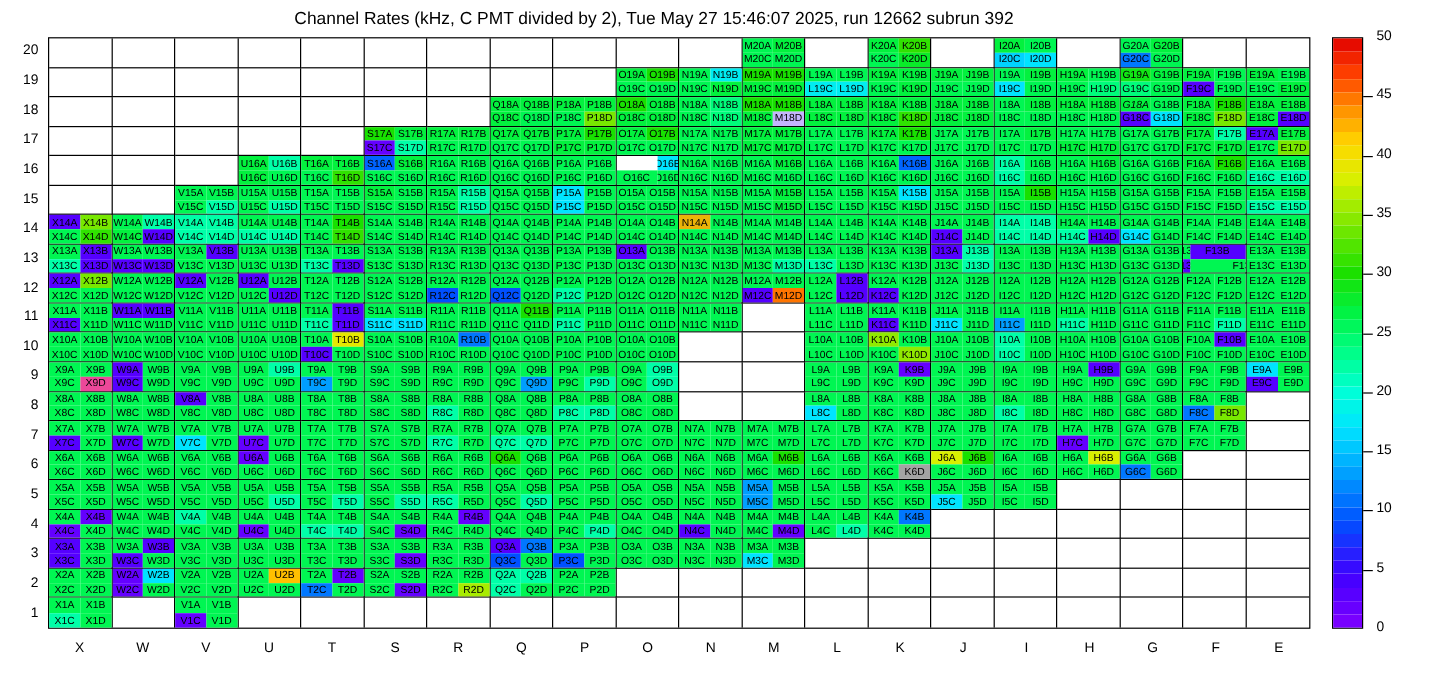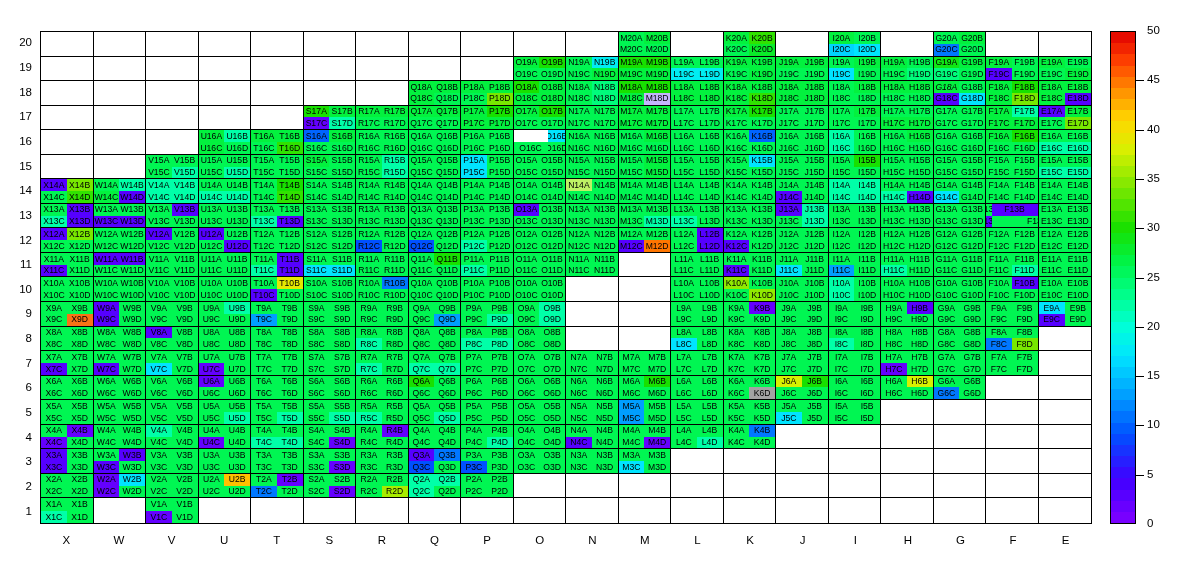--- a/index.html
+++ b/index.html
@@ -38,20 +38,21 @@
         flex-direction:column-reverse;}
   #cbar div{flex:1 1 0;}
   .ctick{position:absolute;left:1136px;width:8px;height:1px;background:#000;}
   .clab{position:absolute;left:1147px;font-size:11.5px;color:#000;}
 </style>
 </head>
 <body>
 
 <div id="root">
 
+  <div id="title">Channel Rates (kHz, C PMT divided by 2), Tue May 27 15:46:07 2025, run 12662 subrun 392</div>
 
   <div id="plot">
     <div id="grid">
         <div class="cell"></div>
         <div class="cell"></div>
         <div class="cell"></div>
         <div class="cell"></div>
         <div class="cell"></div>
         <div class="cell"></div>
         <div class="cell"></div>
@@ -1493,21 +1494,21 @@
             <div class="q" style="background: rgb(0, 246, 82);">
               <span>O14C</span>
             </div>
             <div class="q" style="background: rgb(0, 246, 82);">
               <span>O14D</span>
             </div>
           </div>
         </div>
         <div class="cell">
           <div class="quads">
-            <div class="q" style="background: #bef264;">
+            <div class="q" style="background: #eab308;">
               <span>N14A</span>
             </div>
             <div class="q" style="background: rgb(0, 246, 82);">
               <span>N14B</span>
             </div>
             <div class="q" style="background: rgb(0, 246, 82);">
               <span>N14C</span>
             </div>
             <div class="q" style="background: rgb(0, 246, 82);">
               <span>N14D</span>
@@ -2897,21 +2898,21 @@
           <div class="quads">
             <div class="q" style="background: rgb(0, 246, 82);">
               <span>X9A</span>
             </div>
             <div class="q" style="background: rgb(0, 246, 82);">
               <span>X9B</span>
             </div>
             <div class="q" style="background: rgb(0, 246, 82);">
               <span>X9C</span>
             </div>
-            <div class="q" style="background: #f97316;">
+            <div class="q" style="background: #ec4899;">
               <span>X9D</span>
             </div>
           </div>
         </div>
         <div class="cell">
           <div class="quads">
             <div class="q" style="background: rgb(85, 0, 255);">
               <span>W9A</span>
             </div>
             <div class="q" style="background: rgb(0, 246, 82);">

